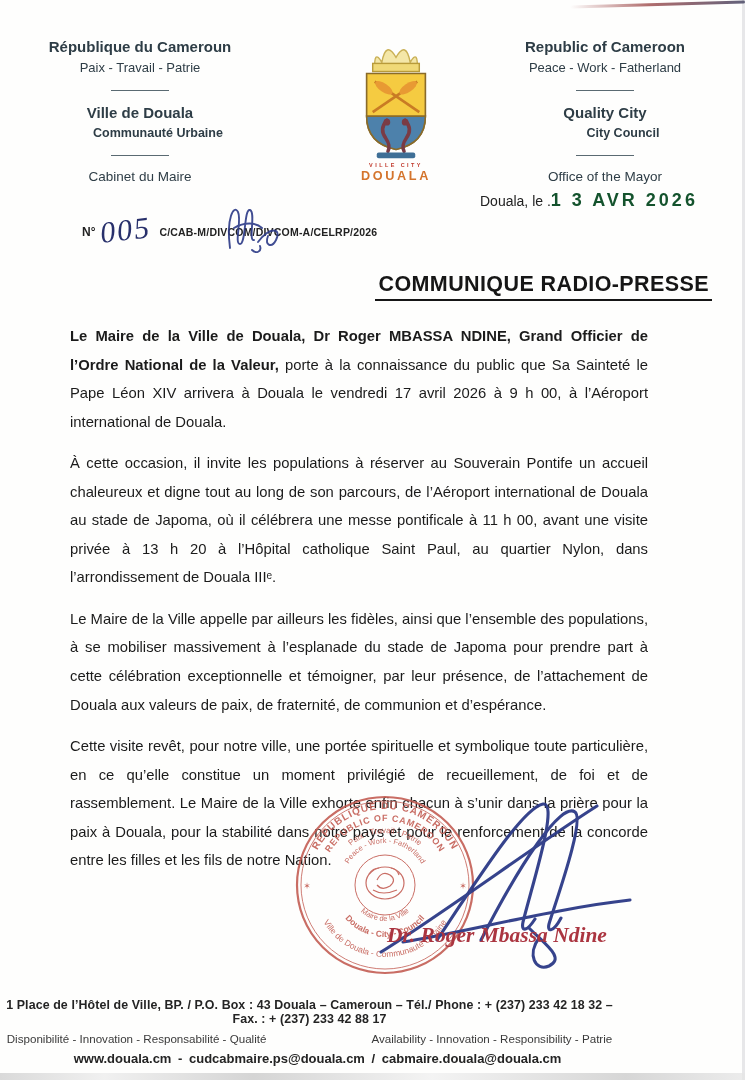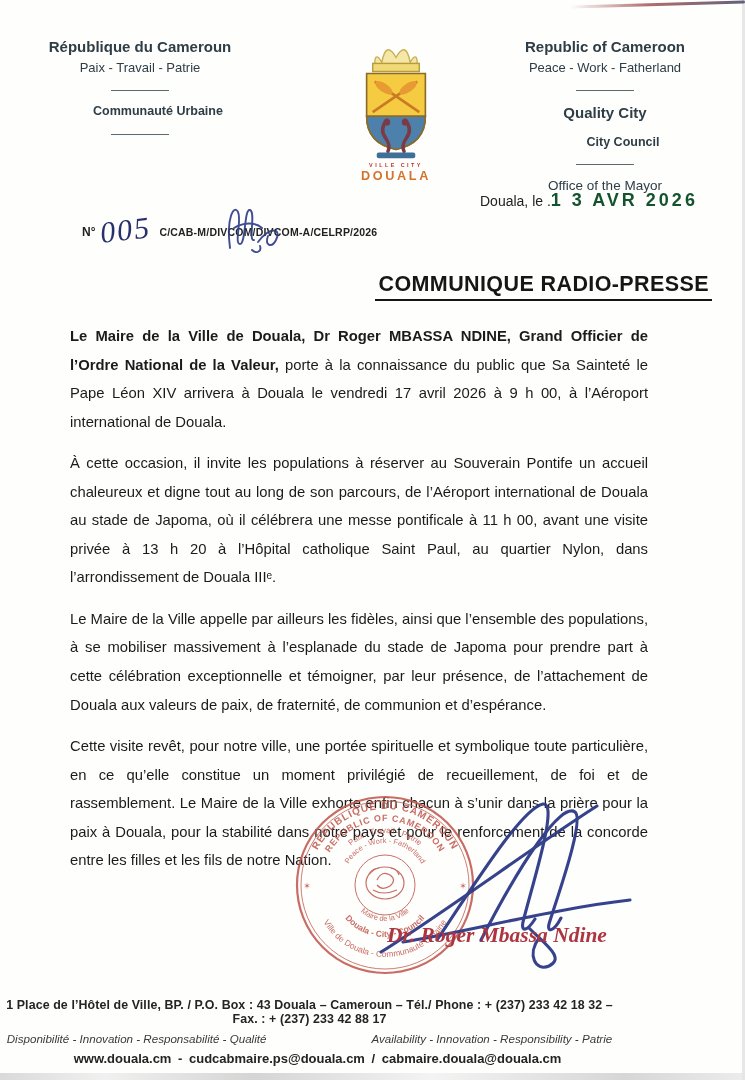--- a/index.html
+++ b/index.html
@@ -14,21 +14,21 @@
     transform:rotate(-1.6deg);border-radius:2px;}
   .right-edge{position:absolute;top:0;bottom:0;right:0;width:3px;background:rgba(90,90,110,.14);}
   .bottom-strip{position:absolute;bottom:0;left:0;right:0;height:7px;opacity:.75;
     background:linear-gradient(90deg,#cdcdcd 0%,#ececec 14%,#c7c7c7 34%,#f0f0f0 58%,#c9c9c9 84%,#e6e6e6 100%);}
   
   .header{position:absolute;top:38px;left:0;width:745px;display:flex;justify-content:space-between;}
   .hcol{width:280px;text-align:center;color:#2e3d46;line-height:1.25;}
   .hcol .b1{font-weight:bold;font-size:15px;}
   .hcol .s1{font-size:13px;margin-top:3px;}
   .hcol .b2{font-weight:bold;font-size:15px;}
-  .hcol .s2{font-weight:bold;font-size:12.5px;margin-top:12px;padding-left:36px;}
+  .hcol .s2{font-weight:bold;font-size:12.5px;margin-top:3px;padding-left:36px;}
   .hcol .s3{font-size:13.5px;}
   .hdiv{width:58px;height:1px;background:#5a6a72;margin:14px auto 13px auto;}
   .logo-wrap{width:150px;display:flex;justify-content:flex-end;margin-top:-6px;}
   
   .dateline{position:absolute;top:190px;left:480px;width:250px;font-size:14px;color:#222;white-space:nowrap;}
   .date-stamp{color:#14532d;font-weight:bold;font-size:18px;letter-spacing:3px;margin-left:0;}
   .refline{position:absolute;top:222px;left:82px;width:420px;white-space:nowrap;}
   .ref-prefix{font-weight:bold;font-size:12px;color:#222;}
   .ref-number{font-family:"Liberation Serif", serif;font-style:italic;font-size:30px;color:#28306b;
     display:inline-block;transform:rotate(-7deg);letter-spacing:2px;line-height:0;vertical-align:-4px;}
@@ -41,39 +41,41 @@
   
   .body-text{position:absolute;top:322px;left:70px;width:578px;font-size:14.8px;line-height:1.93;
     text-align:justify;color:#1b1b1b;}
   .body-text p{margin:0 0 13px 0;}
   .p1b{font-weight:bold;}
   
   .sign-block{position:absolute;top:790px;left:285px;width:352px;height:192px;}
   
   .footer{position:absolute;top:998px;left:0;width:619px;text-align:center;color:#242424;}
   .f-address{font-weight:bold;font-size:12.4px;letter-spacing:.1px;}
-  .f-mottos{display:flex;justify-content:center;gap:105px;margin-top:6px;font-style:italic;font-size:11.6px;color:#3a3a3a;}
+  .f-mottos{display:flex;justify-content:center;gap:105px;margin-top:6px;font-size:11.6px;color:#3a3a3a;}
   .f-contacts{margin-top:6px;font-weight:bold;font-size:13px;word-spacing:3px;padding-left:16px;}
 </style>
 </head>
 <body>
 
 <div class="page">
 
   <div class="top-artifact"></div>
   <div class="right-edge"></div>
   <div class="bottom-strip"></div>
 
   <div class="header">
     <div class="hcol">
       <div class="b1">République du Cameroun</div>
       <div class="s1">Paix - Travail - Patrie</div>
       <div class="hdiv"></div>
+      <div class="b2">Ville de Douala</div>
       <div class="s2">Communauté Urbaine</div>
       <div class="hdiv"></div>
+      <div class="s3">Cabinet du Maire</div>
     </div>
 
     <div class="logo-wrap">
       <svg width="104" height="152" viewBox="0 0 100 150">
 
         <g stroke="#c9b055" fill="#f4e7a8" stroke-width="1.4">
           <path d="M29,38 Q28,16 36,30 Q40,8 50,25 Q60,8 64,30 Q72,16 71,38 Z"></path>
           <rect x="27" y="31" width="46" height="8" fill="#f0d977" stroke="#b89b3a"></rect>
         </g>
 

